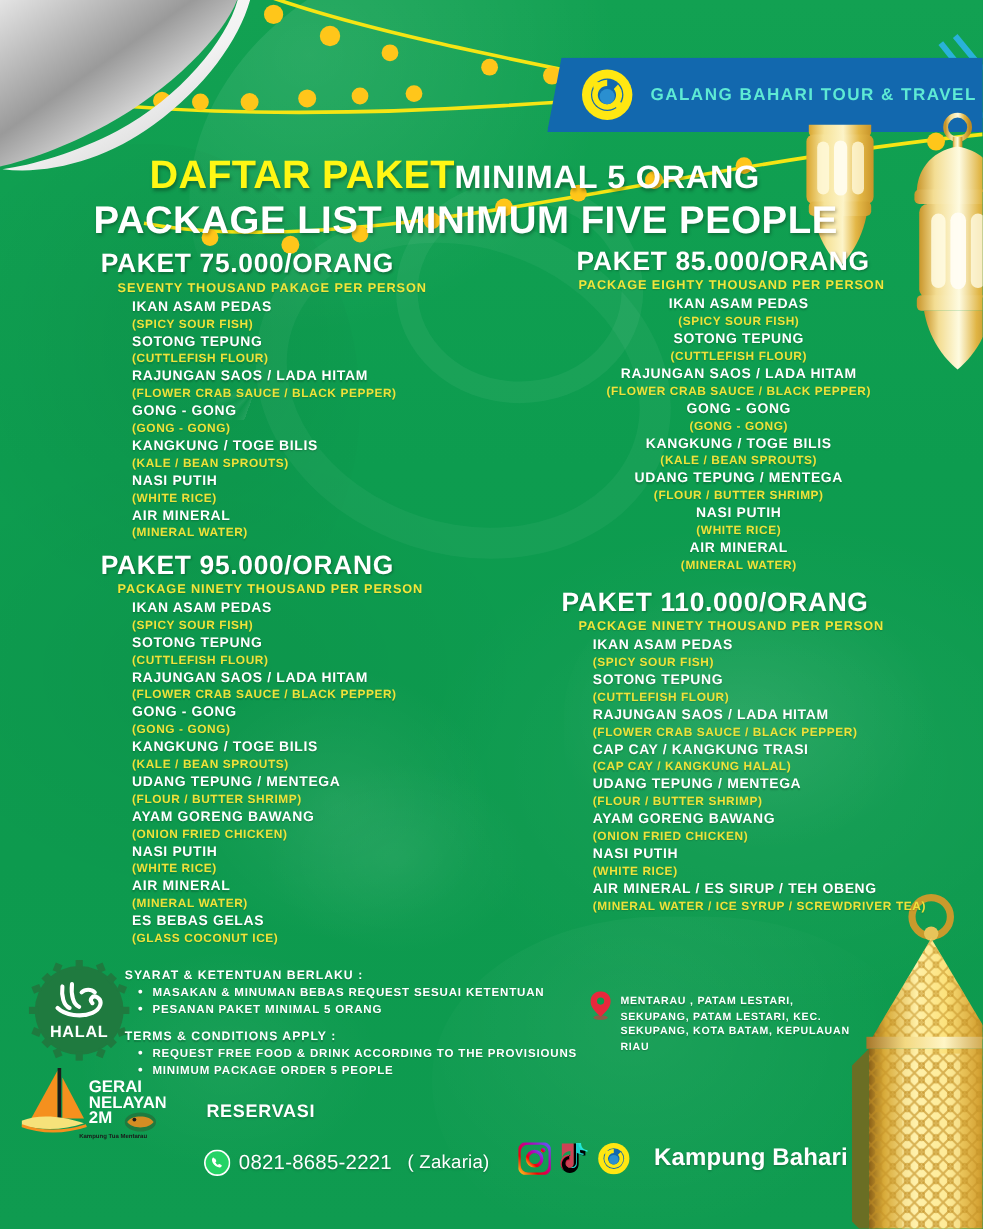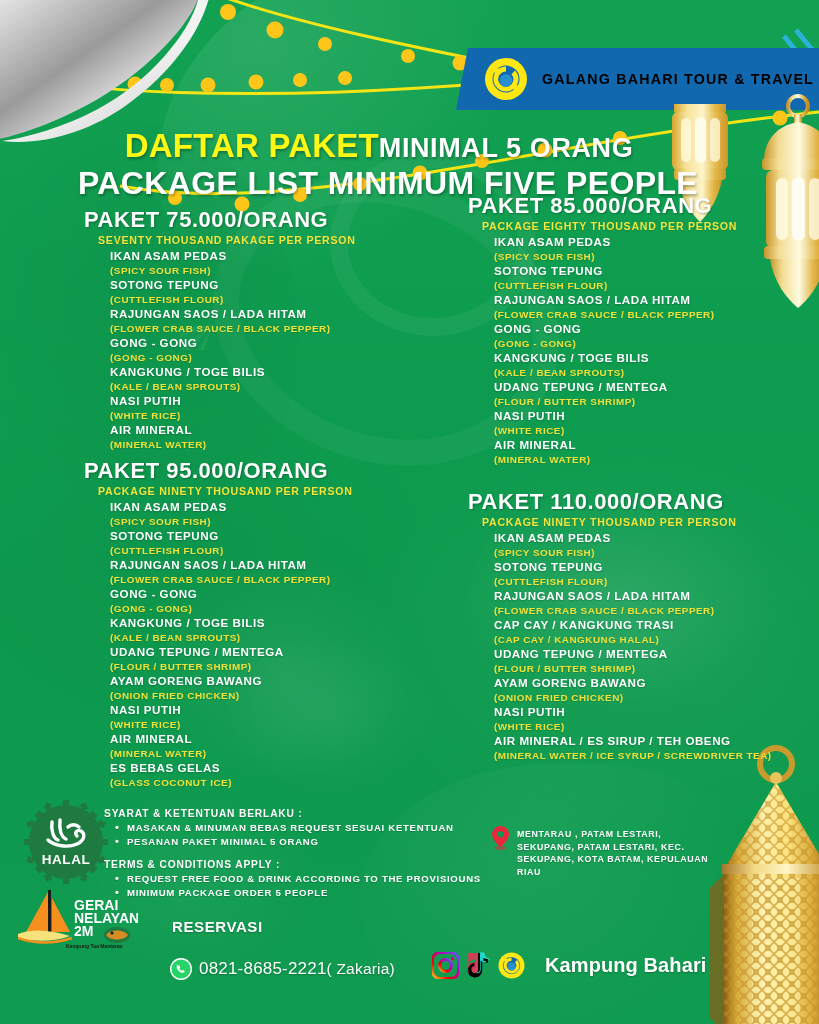--- a/index.html
+++ b/index.html
@@ -55,21 +55,21 @@
 
   
   #brandBanner{
     position:absolute;top:48px;left:456px;width:372px;height:62px;
     background:#1268ae;
     clip-path:polygon(3.2% 0%, 100% 0%, 100% 100%, 0% 100%);
     display:flex;align-items:center;
   }
   #brandBanner .logo{margin-left:28px;flex:0 0 auto;}
   #brandBanner .btxt{
-    color:#000000;font-weight:bold;font-size:14.2px;letter-spacing:1.25px;margin-left:14px;
+    color:#5eead4;font-weight:bold;font-size:14.2px;letter-spacing:1.25px;margin-left:14px;
     font-family:"Liberation Sans", sans-serif;white-space:nowrap;
   }
 
   
   #titleWrap{position:absolute;top:128px;left:0;width:758px;text-align:center;}
   #titleRow1{font-size:30px;font-weight:bold;letter-spacing:.4px;line-height:36px;
     text-shadow:1px 2px 3px rgba(0,0,0,.30);}
   #titleRow1 .t-yellow{color:#fff714;font-size:33px;letter-spacing:.2px;}
   #titleRow1 .t-white{color:#ffffff;font-size:27px;letter-spacing:.6px;}
   #titleRow2{color:#ffffff;font-size:32px;font-weight:bold;letter-spacing:.4px;line-height:34px;
@@ -96,21 +96,21 @@
   .pkg li{margin:0;}
   .pkg .item-id{
     color:#ffffff;font-weight:bold;font-size:11.6px;letter-spacing:.55px;line-height:14.6px;
     text-shadow:0 1px 1.5px rgba(0,0,0,.22);white-space:nowrap;
   }
   .pkg .item-en{
     color:#efe23a;font-weight:bold;font-size:9.9px;letter-spacing:.5px;line-height:14.4px;
     text-shadow:0 1px 1px rgba(0,0,0,.14);white-space:nowrap;
   }
   #pkg75{top:207px;left:84px;}
-  #pkg85{top:193px;left:468px;}
+  #pkg85{top:205px;left:468px;text-align:center;}
   #pkg95{top:458px;left:84px;}
   #pkg110{top:489px;left:468px;}
 
   
   #halal{position:absolute;top:800px;left:24px;width:84px;height:84px;}
 
   
   #gerai{position:absolute;top:888px;left:18px;width:120px;height:62px;}
 
   
@@ -126,21 +126,21 @@
   #address{position:absolute;top:826px;left:492px;display:flex;align-items:flex-start;}
   #address .addr-txt{color:#ffffff;font-size:8.8px;font-weight:bold;letter-spacing:.65px;line-height:12.6px;
     margin-left:8px;margin-top:2px;text-shadow:0 1px 1px rgba(0,0,0,.2);}
 
   
   #resvLabel{position:absolute;top:918px;left:172px;color:#ffffff;font-weight:bold;font-size:15px;
     letter-spacing:.6px;text-shadow:0 1px 2px rgba(0,0,0,.25);}
   #phoneRow{position:absolute;top:958px;left:170px;display:flex;align-items:center;}
   #phoneRow .phone-num{color:#ffffff;font-size:17px;letter-spacing:.2px;margin-left:7px;
     text-shadow:0 1px 2px rgba(0,0,0,.25);}
-  #phoneRow .phone-name{color:#ffffff;font-size:15.5px;letter-spacing:.2px;
+  #phoneRow .phone-name{color:#ffffff;font-size:15.5px;letter-spacing:.2px;margin-left:13px;
     text-shadow:0 1px 2px rgba(0,0,0,.25);}
   #socialRow{position:absolute;top:952px;left:432px;display:flex;align-items:center;}
   #socialRow .handle{color:#ffffff;font-weight:bold;font-size:20px;letter-spacing:.1px;margin-left:13px;
     text-shadow:0 1px 2px rgba(0,0,0,.25);}
   .sicon{margin-right:7px;flex:0 0 auto;}
 </style>
 </head>
 <body>
 
 <div id="poster">

